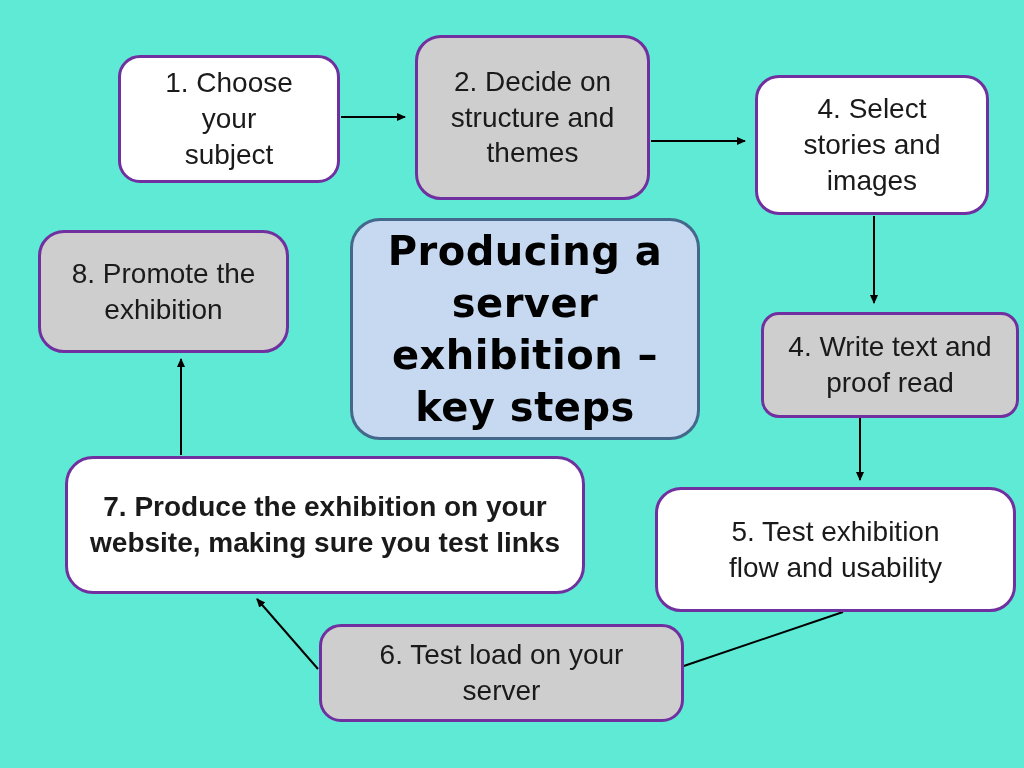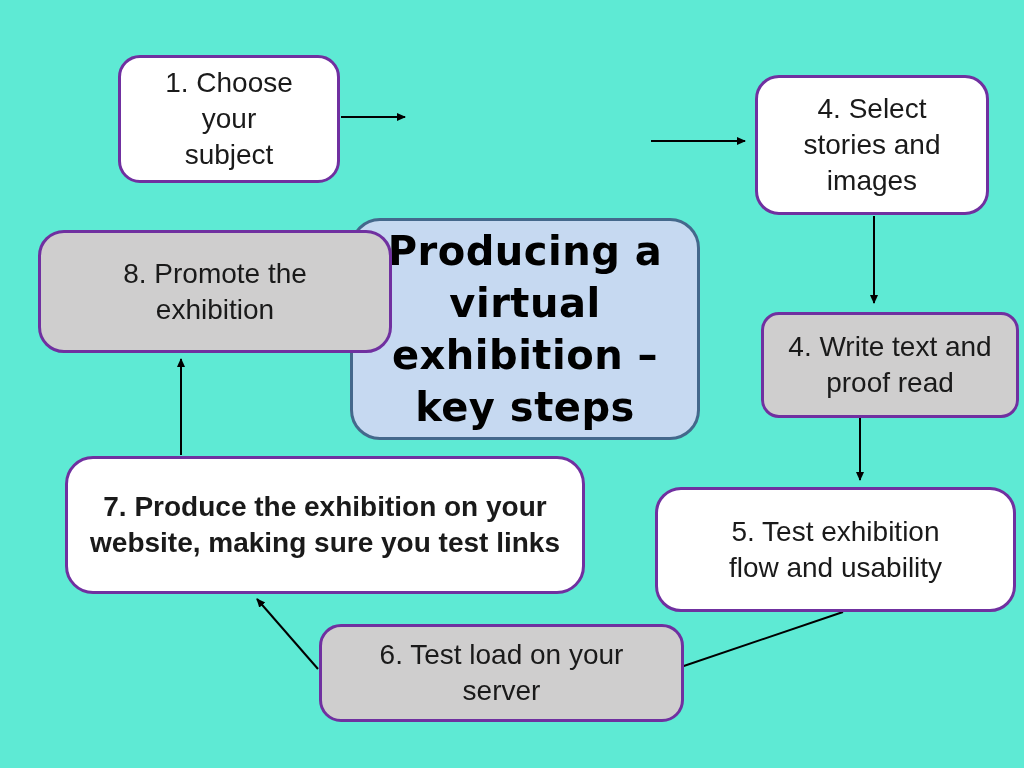--- a/index.html
+++ b/index.html
@@ -30,21 +30,21 @@
   }
   .fill-white { background: #ffffff; }
   .fill-gray  { background: #CFCECE; }
   #box1 { left: 118px; top: 55px;  width: 222px; height: 128px; border-radius: 22px; }
   #box2 { left: 415px; top: 35px;  width: 235px; height: 165px; border-radius: 26px; }
   #box3 { left: 755px; top: 75px;  width: 234px; height: 140px; border-radius: 24px; }
   #box4 { left: 745px; top: 312px; width: 258px; height: 106px;  border-radius: 18px; margin-left: 16px; }
   #box5 { left: 655px; top: 487px; width: 361px; height: 125px; border-radius: 26px; }
   #box6 { left: 319px; top: 624px; width: 365px; height: 98px;  border-radius: 22px; }
   #box7 { left: 65px;  top: 456px; width: 520px; height: 138px; border-radius: 28px; font-weight: bold; }
-  #box8 { left: 38px;  top: 230px; width: 354px; height: 123px; border-radius: 26px; text-align: center; }
+  #box8 { left: 38px;  top: 230px; width: 251px; height: 123px; border-radius: 26px; text-align: center; }
   #title-box {
     position: absolute;
     left: 350px; top: 218px; width: 350px; height: 222px;
     box-sizing: border-box;
     background: #C6D9F1;
     border: 3px solid #44688C;
     border-radius: 30px;
     display: flex;
     align-items: center;
     justify-content: center;
@@ -84,30 +84,35 @@
     <line x1="318" y1="669" x2="257" y2="599" stroke="#000" stroke-width="2" marker-end="url(#ah)"></line>
     <line x1="181" y1="455" x2="181" y2="359" stroke="#000" stroke-width="2" marker-end="url(#ah)"></line>
   </svg>
 
   <div id="box1" class="box fill-white">
     <span>1. Choose
 your
 subject</span>
   </div>
 
+  <div id="box2" class="box fill-gray">
+    <span>2. Decide on
+structure and
+themes</span>
+  </div>
 
   <div id="box3" class="box fill-white">
     <span>4. Select
 stories and
 images</span>
   </div>
 
   <div id="title-box">
     <span>Producing a
-virtual
+server
 exhibition –
 key steps</span>
   </div>
 
   <div id="box8" class="box fill-gray">
     <span>8. Promote the
 exhibition</span>
   </div>
 
   <div id="box4" class="box fill-gray">

